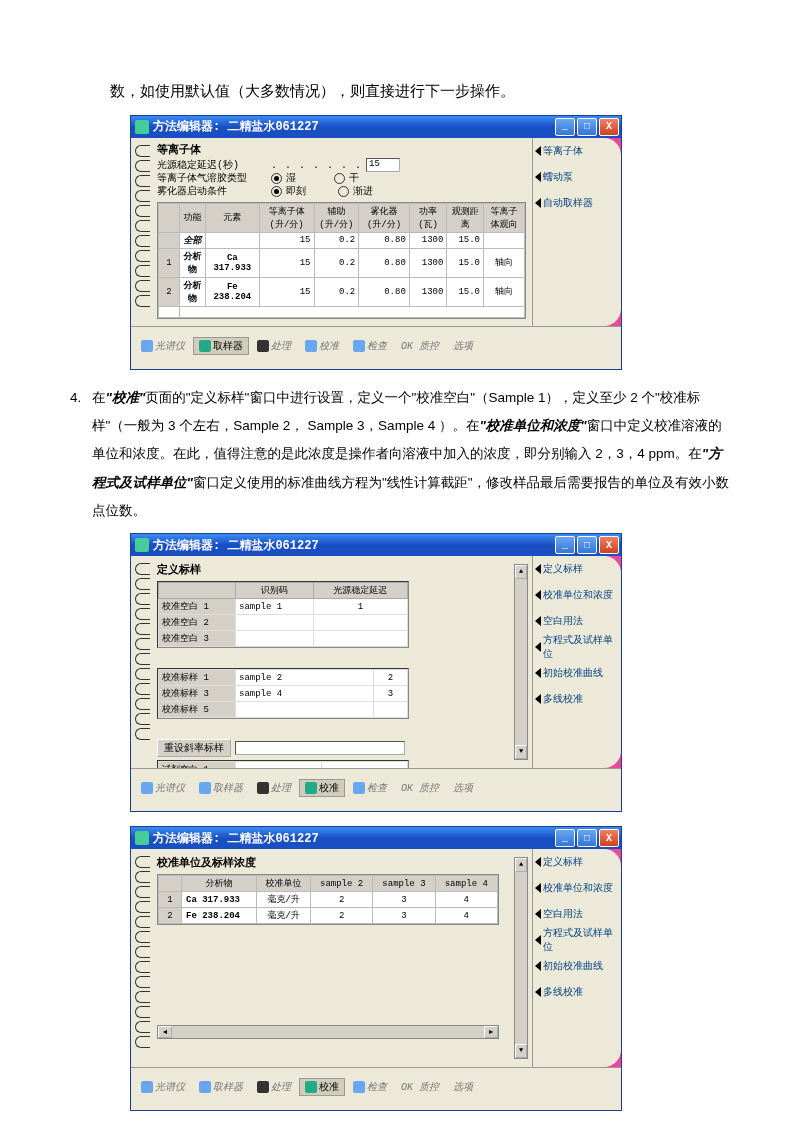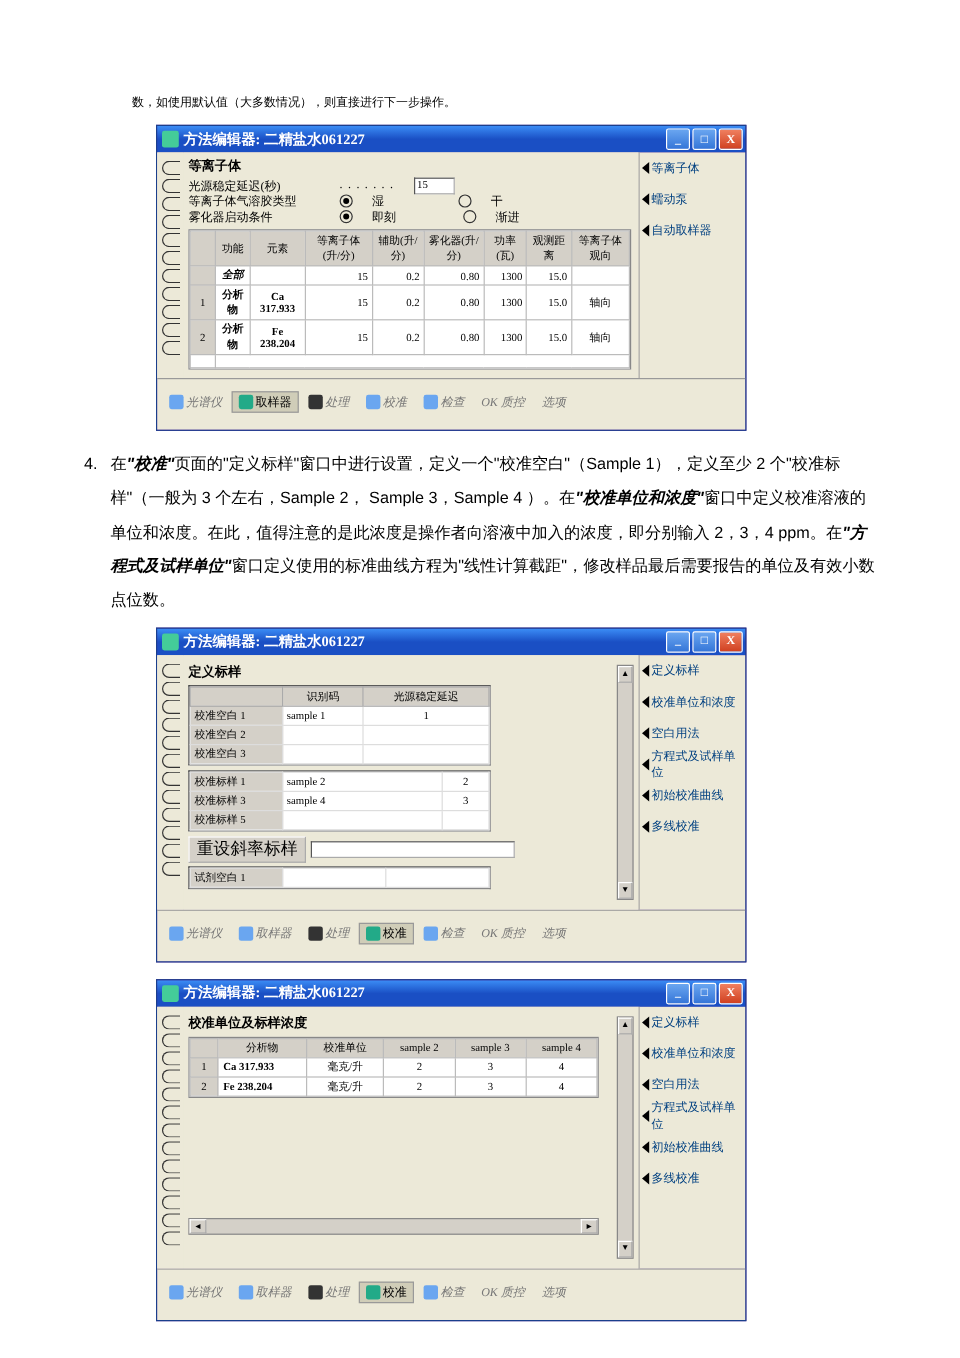--- a/index.html
+++ b/index.html
@@ -6,21 +6,21 @@
     margin: 0;
     padding: 0;
     font-family: "Microsoft YaHei", Arial, sans-serif;
     background: #fff;
     width: 800px;
   }
   .page {
     padding: 75px 70px 30px 70px;
   }
   .body-text {
-    font-size: 10px;
+    font-size: 15px;
     line-height: 2.1;
     color: #000;
     margin: 0 0 8px 40px;
     text-align: justify;
   }
   .list-item {
     font-size: 13.5px;
     line-height: 2.1;
     color: #000;
     margin: 0 0 8px 22px;
@@ -31,22 +31,22 @@
   }
   .bi { font-weight: bold; font-style: italic; }
   .screenshot-wrap {
     margin: 6px 0 14px 60px;
   }
 
   
   .win {
     width: 490px;
     border: 1px solid #1a3f8c;
-    background: #4c1d95;
-    font-family: Liberation Serif, serif;
+    background: #ec4899;
+    font-family: Liberation Mono, monospace;
   }
   .titlebar {
     height: 22px;
     background: linear-gradient(to bottom, #3b8cf5 0%, #1a4fc4 50%, #1a4fc4 100%);
     display: flex;
     align-items: center;
     justify-content: space-between;
     padding: 0 2px 0 4px;
   }
   .titlebar .t-left { display: flex; align-items: center; gap: 4px; }
@@ -61,20 +61,21 @@
     display: flex; align-items: center; justify-content: center;
     font-size: 10px; color: #fff; font-weight: bold;
   }
   .t-btn.close { background: linear-gradient(to bottom, #f08060, #d04020); }
 
   .win-body {
     display: flex;
     background: #ece9d8;
     height: 188px;
     position: relative;
+    border-radius: 17px;
   }
   .win-body.tall { height: 212px; }
   .win-body.tall2 { height: 218px; }
   .spiral {
     width: 22px;
     background: #ece9d8;
     padding-top: 4px;
   }
   .spiral .ring {
     width: 14px; height: 10px;
@@ -129,21 +130,21 @@
   .btab-icon {
     width: 12px; height: 12px;
     background: #6aa6f0;
     border-radius: 2px;
   }
   .btab.active .btab-icon { background: #2a8; }
   .btab.dark .btab-icon { background: #333; }
 
   
   .hdr-bold { font-weight: bold; font-size: 11px; margin-bottom: 2px; }
-  .form-row { display: flex; align-items: center; gap: 16px; height: 13px; font-size: 10px; }
+  .form-row { display: flex; align-items: center; gap: 4px; height: 13px; font-size: 10px; }
   .form-label { width: 110px; }
   .input-small { width: 28px; height: 12px; border: 1px inset #aaa; background: #fff; font-size: 9px; text-align: left; padding: 0 2px;}
   .radio { width:9px;height:9px;border:1px solid #333;border-radius:50%;display:inline-flex;align-items:center;justify-content:center;}
   .radio.checked::after{content:"";width:5px;height:5px;background:#000;border-radius:50%;}
 
   .grid {
     margin-top: 4px;
     border: 1px solid #888;
     background: #fff;
     font-size: 9px;
@@ -151,27 +152,27 @@
   .grid table { border-collapse: collapse; width: 100%; }
   .grid th, .grid td { border: 1px solid #bbb; padding: 1px 3px; text-align: center; height: 11px; background: #fff; }
   .grid th { background: #d4d0c8; font-weight: normal; }
   .grid .rowhead { background: #d4d0c8; }
   .grid td.left { text-align: center; }
   .grid td.right { text-align: right; }
   .grid tr.blank td { height: 8px; background:#fff; }
 
   
   .section-heading { font-weight: bold; font-size: 11px; margin: 2px 0 4px 0; }
-  .list-box { border: 1px inset #888; background: #fff; width: 250px; margin-bottom: 4px; }
+  .list-box { border: 1px inset #888; background: #fff; width: 250px; margin-bottom: 20px; }
   .list-box table { border-collapse: collapse; width: 100%; font-size: 9px;}
   .list-box th { background:#d4d0c8; border:1px solid #aaa; padding:1px 3px; font-weight:normal; text-align:center;}
   .list-box td { border:1px solid #ddd; padding:1px 3px; height:10px; }
   .list-box td.h { background:#d4d0c8; font-weight:normal; width:70px;}
   .reset-row { display:flex; gap:4px; align-items:center; margin:3px 0;}
-  .reset-btn { background:#d4d0c8; border:1px outset #fff; padding:1px 6px; font-size:14px;}
+  .reset-btn { background:#d4d0c8; border:1px outset #fff; padding:1px 6px; font-size:10px;}
   .reset-inp { border:1px inset #aaa; background:#fff; width:168px; height:12px;}
   .scroll-v { position:absolute; right:4px; top:8px; bottom:8px; width:12px; background:#d4d0c8; border:1px solid #888;}
   .scroll-v .up,.scroll-v .down{height:12px;background:#d4d0c8;border:1px outset #fff;font-size:7px;text-align:center;line-height:10px;}
   .scroll-v .down{position:absolute;bottom:0;left:0;right:0;}
 
   
   .grid3 { border:1px solid #888; background:#fff; font-size:9px; width: 340px;}
   .grid3 table { border-collapse: collapse; width:100%;}
   .grid3 th,.grid3 td{border:1px solid #bbb;padding:1px 4px;height:11px;text-align:center;}
   .grid3 th{background:#d4d0c8;font-weight:normal;}

